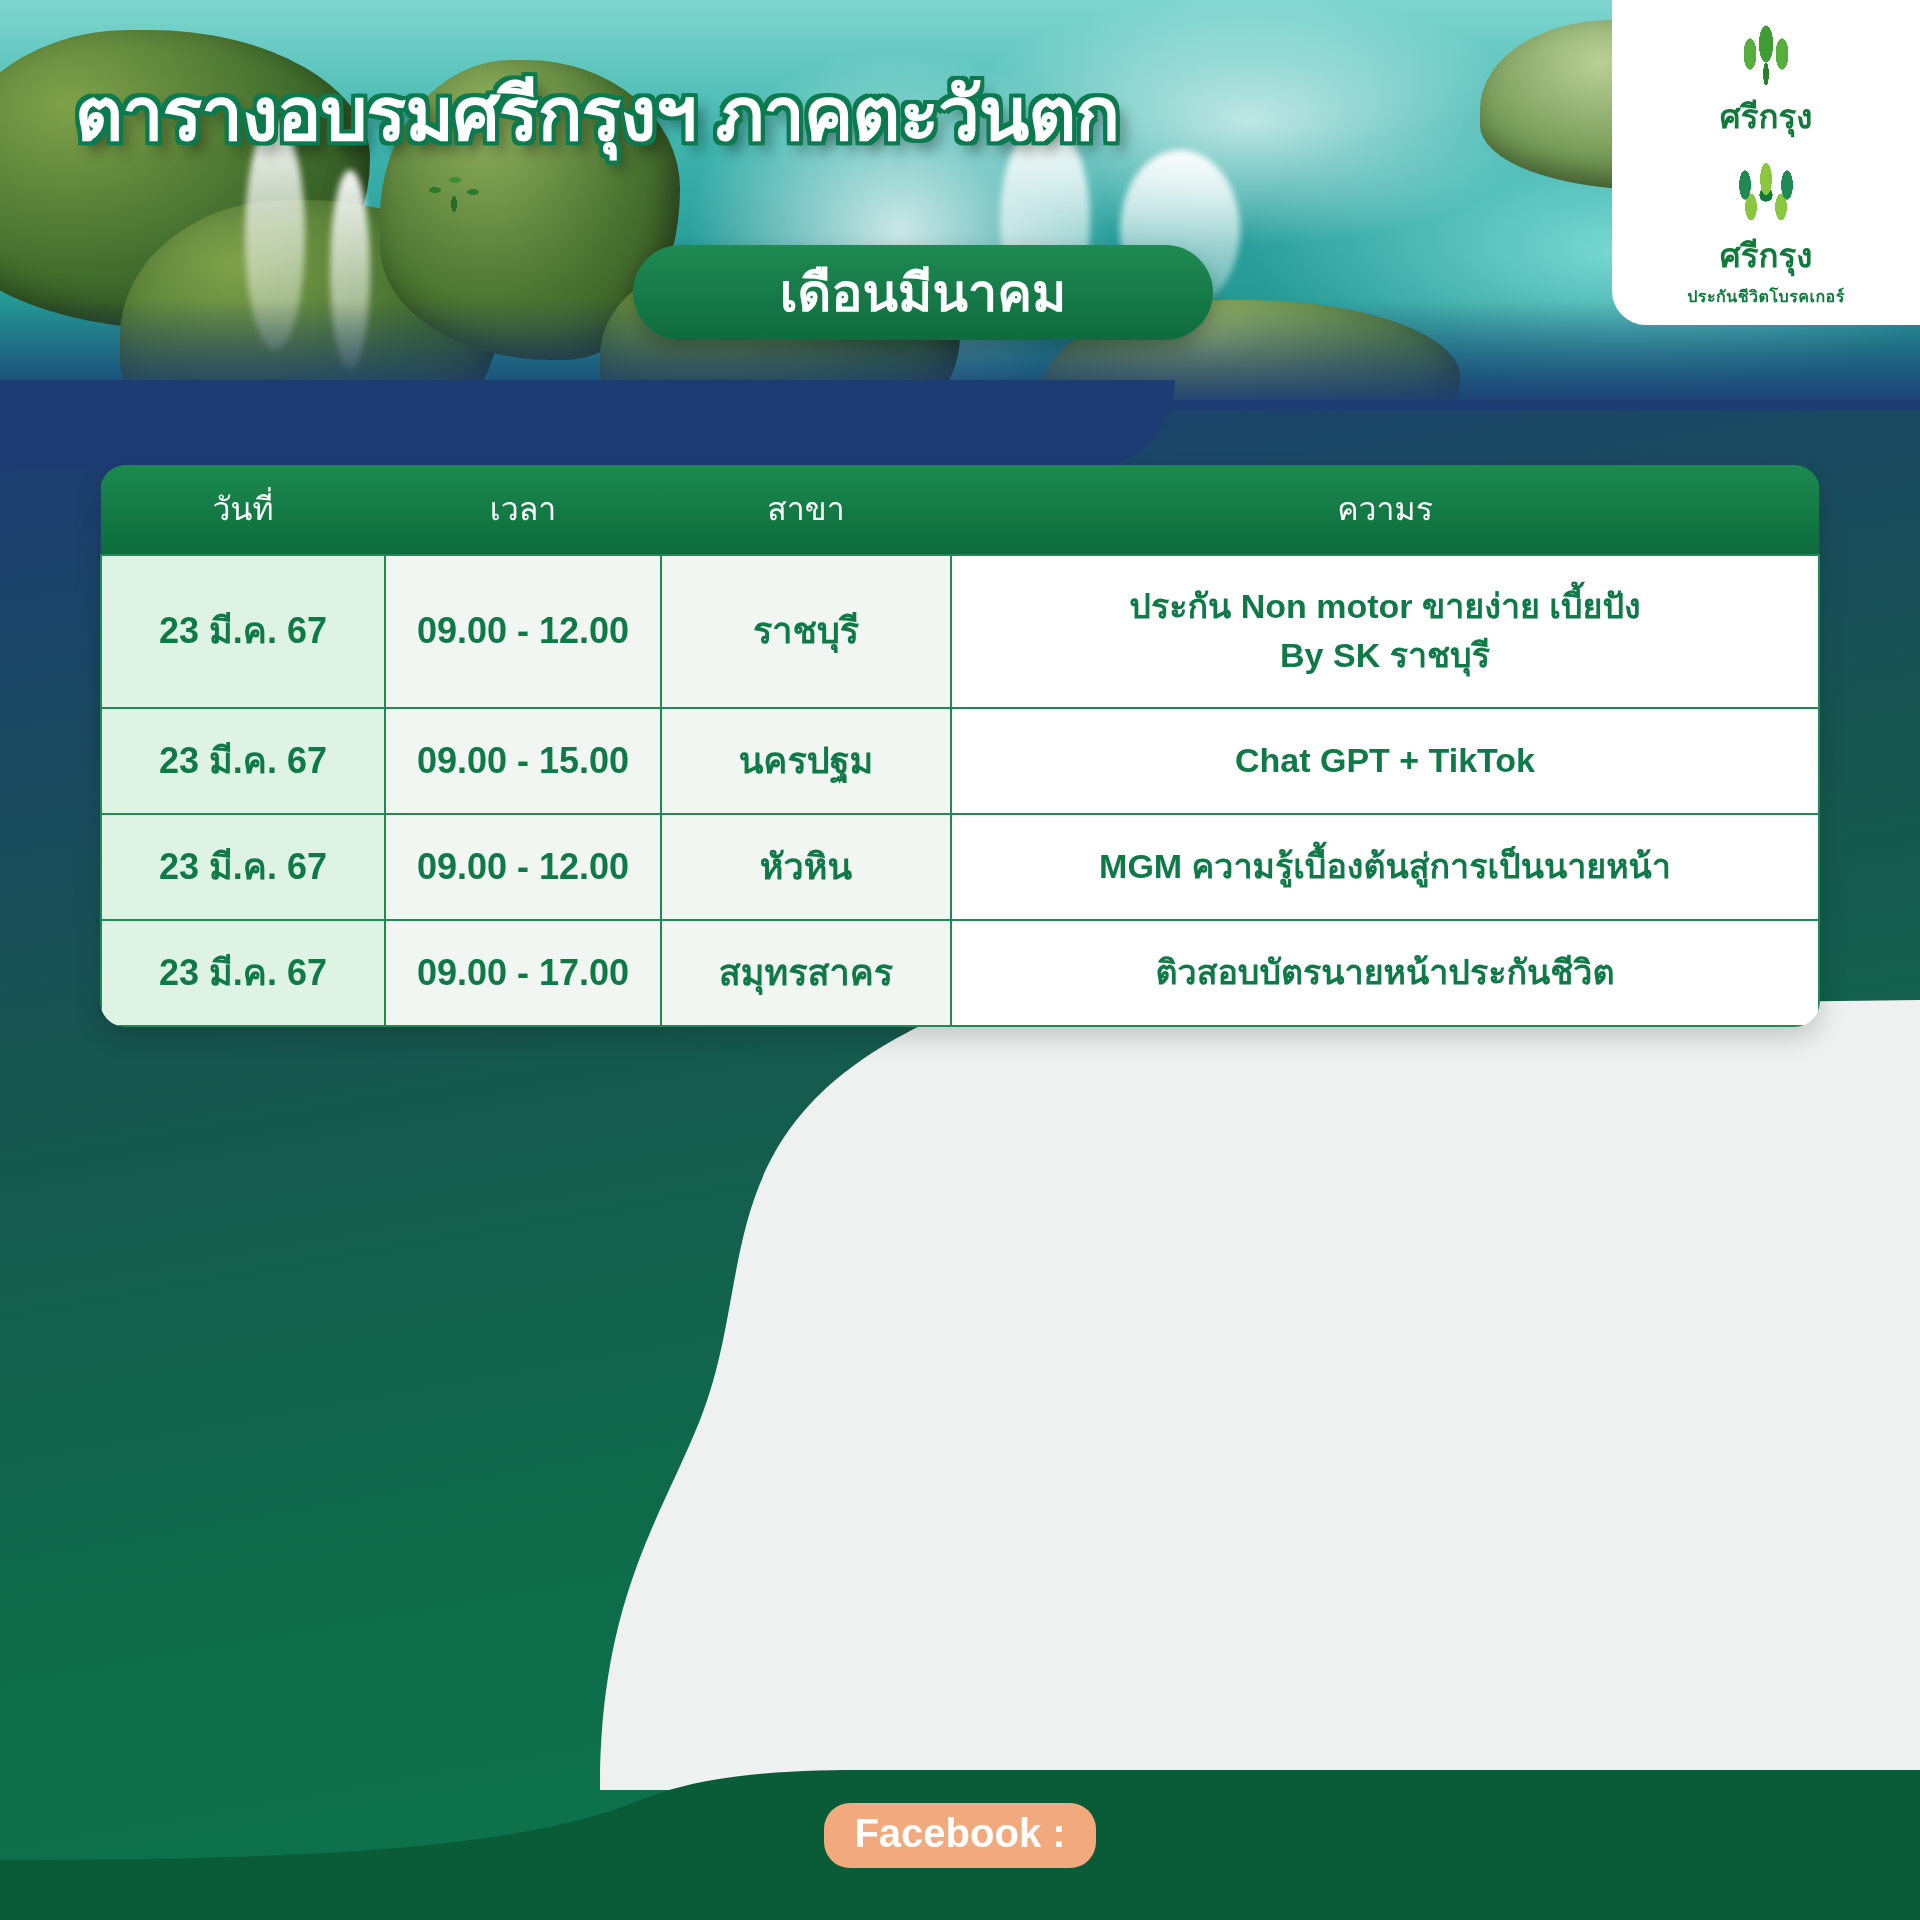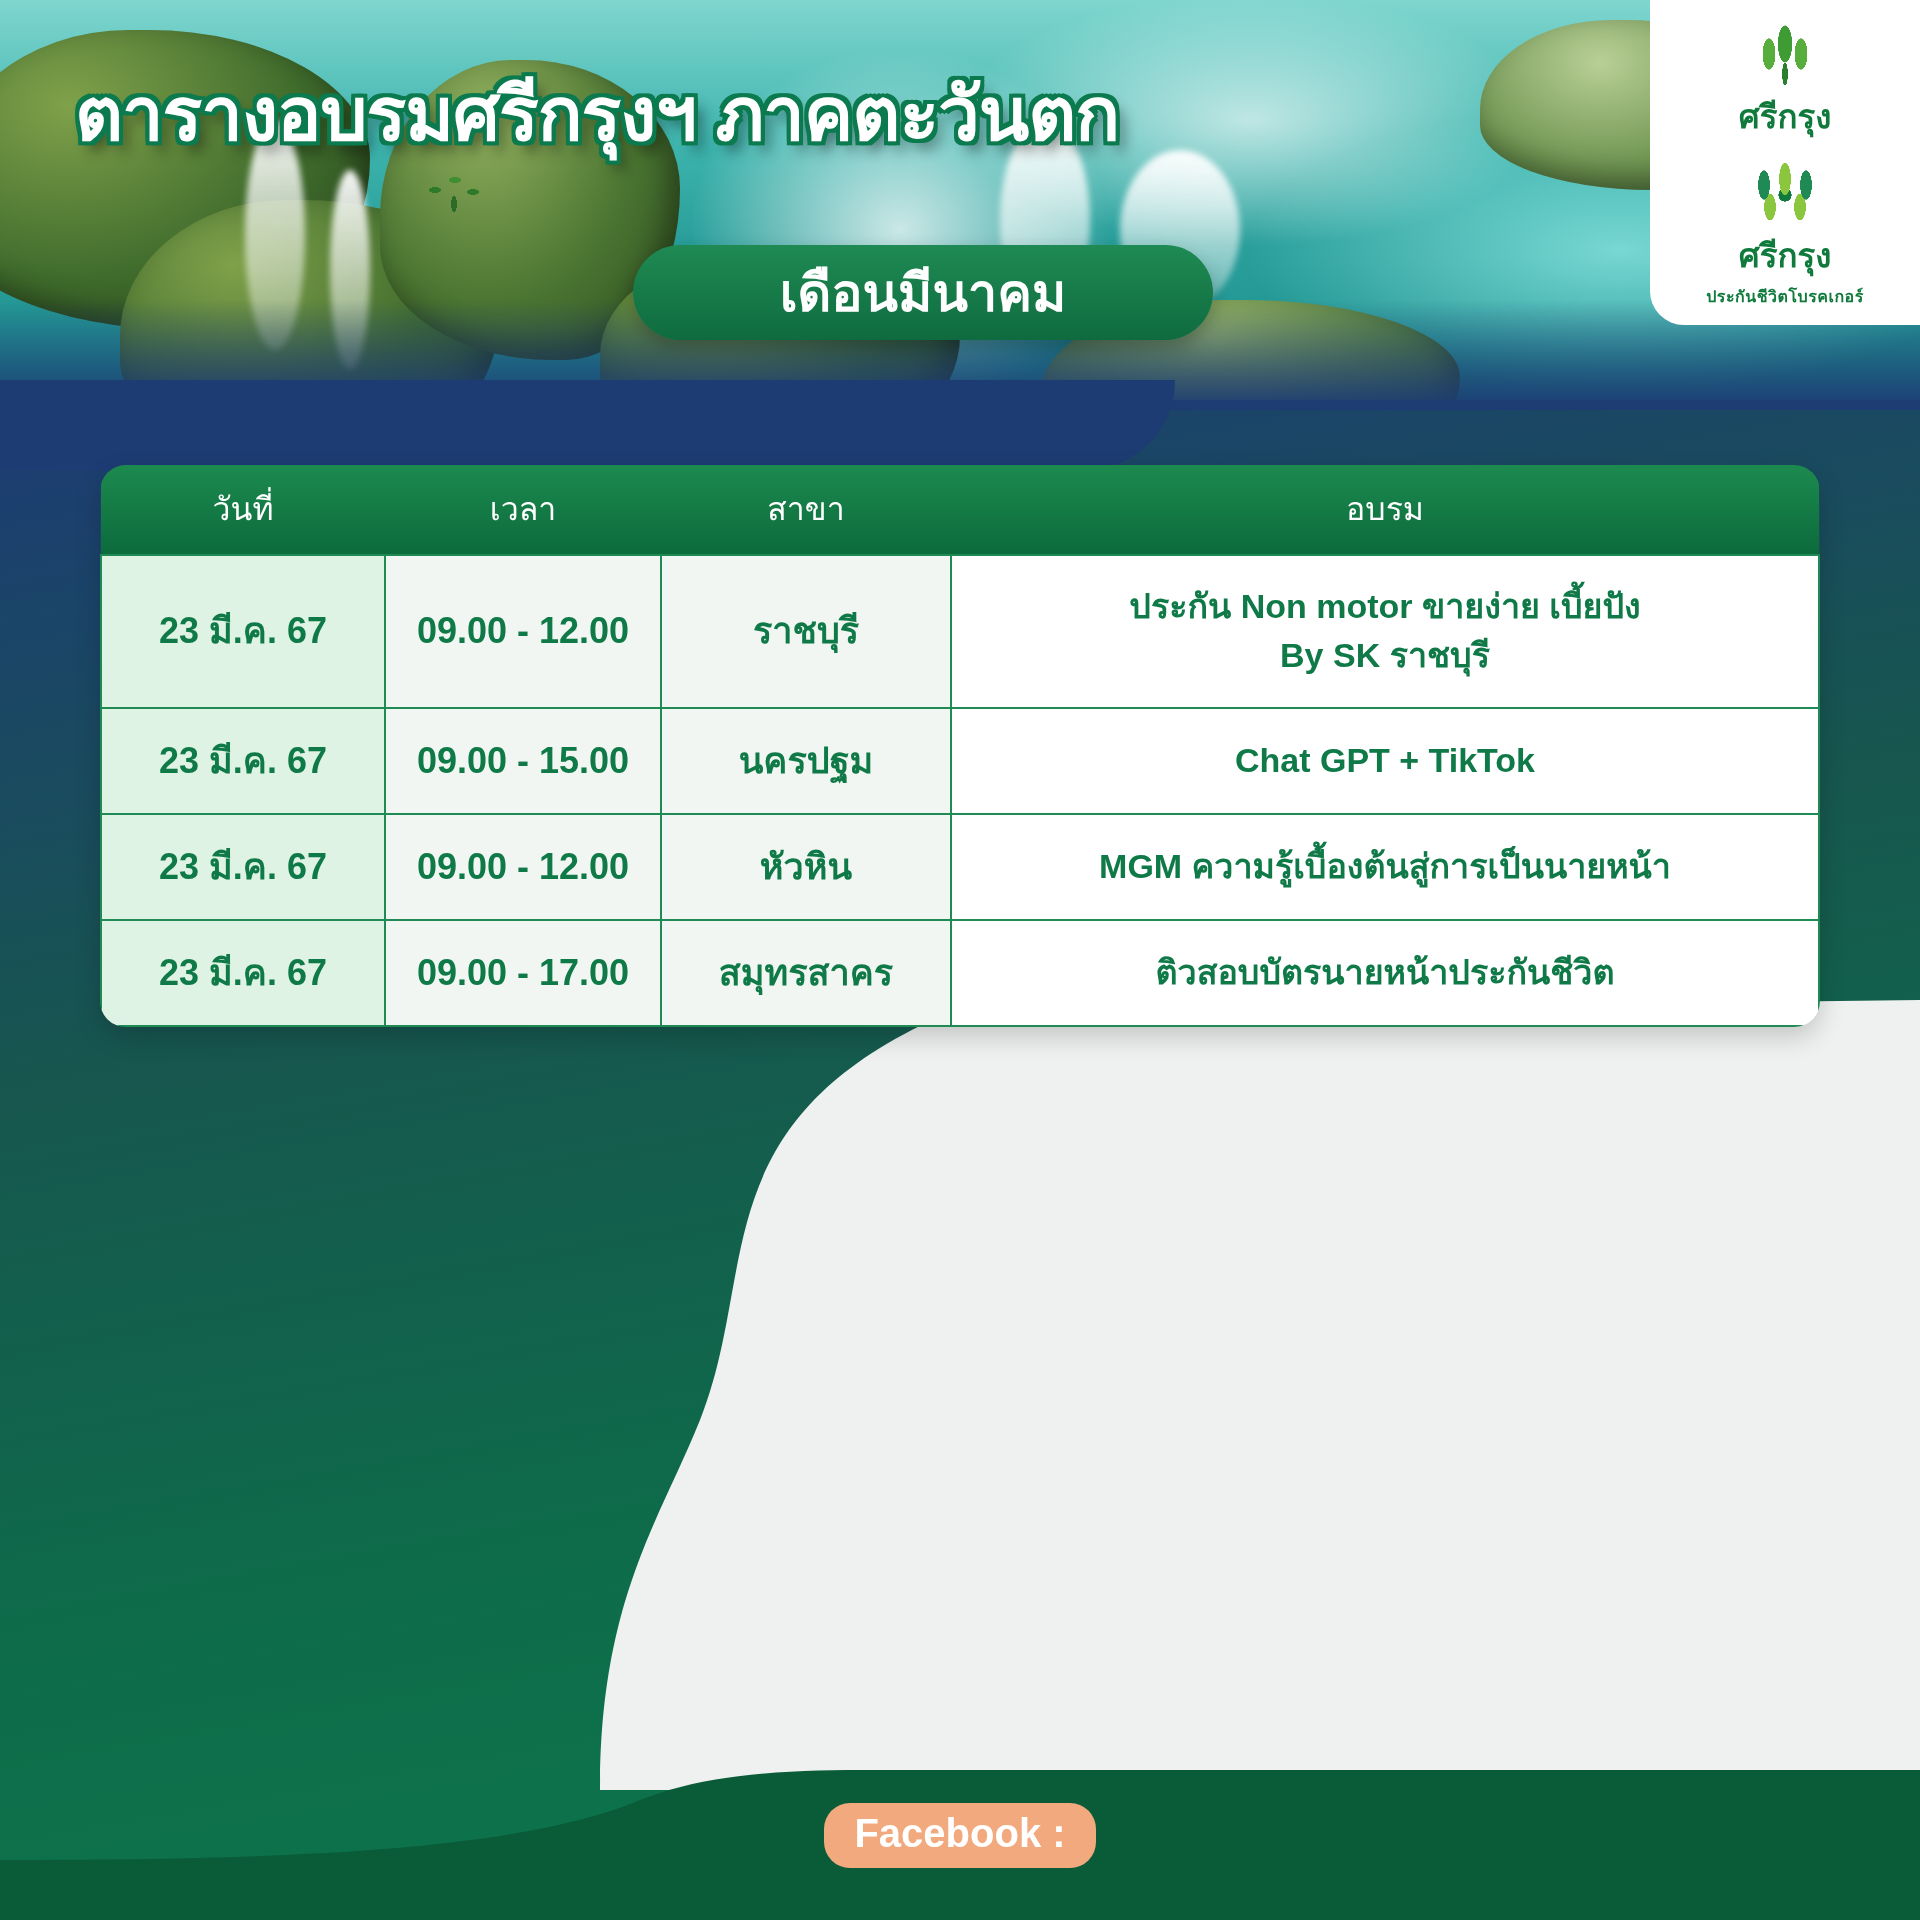--- a/index.html
+++ b/index.html
@@ -99,21 +99,21 @@
     border-radius: 48px;
     display: flex; align-items: center; justify-content: center;
     box-shadow: 0 8px 18px rgba(0,0,0,.25);
   }
   .month-pill span {
     color: #fff; font-size: 52px; font-weight: bold;
   }
 
   
   .logo-badge {
-    position: absolute; right: 0; top: 0; width: 270px; height: 325px;
+    position: absolute; right: 0; top: 0; width: 308px; height: 325px;
     background: #ffffff;
     border-bottom-left-radius: 34px;
     display: flex; flex-direction: column; align-items: center;
     padding-top: 22px;
   }
   .logo-badge .leaf-mark {
     width: 66px; height: 66px;
     background:
       radial-gradient(ellipse 10px 26px at 33px 22px, #3f9c35 70%, transparent 72%),
       radial-gradient(ellipse 9px 22px at 17px 32px, #57ae3c 70%, transparent 72%),
@@ -224,21 +224,21 @@
   <div class="brand3">ประกันชีวิตโบรคเกอร์</div>
 </div>
 
 <div class="table-wrap">
   <table>
     <thead>
       <tr>
         <th>วันที่</th>
         <th>เวลา</th>
         <th>สาขา</th>
-        <th>อบรม</th>
+        <th>ความร</th>
       </tr>
     </thead>
     <tbody>
       <tr>
         <td>23 มี.ค. 67</td>
         <td>09.00 - 12.00</td>
         <td>ราชบุรี</td>
         <td>
           <div>ประกัน Non motor ขายง่าย เบี้ยปัง</div>
           <div>By SK ราชบุรี</div>

